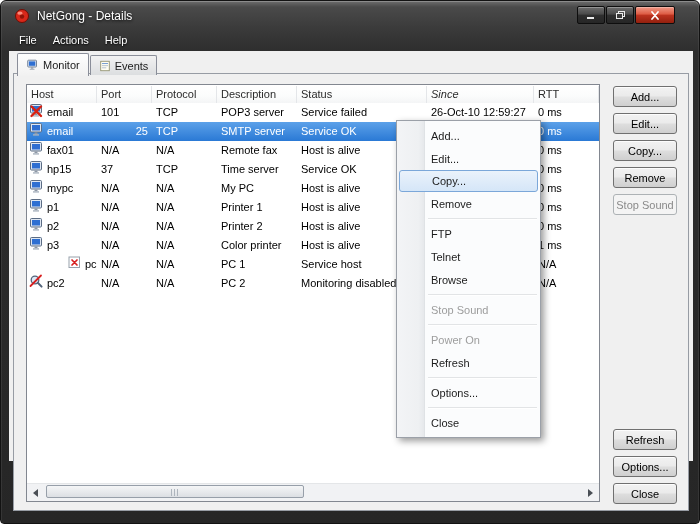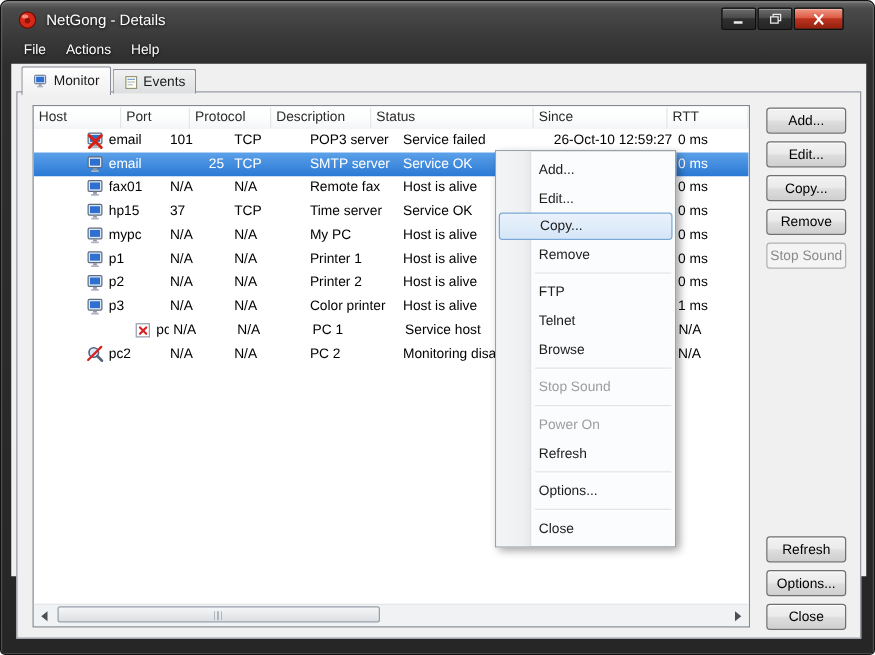--- a/index.html
+++ b/index.html
@@ -43,21 +43,21 @@
   .table-wrap { position:absolute; left:12px; top:10px; width:574px; height:418px; box-sizing:border-box;
     border:1px solid #828790; background:#ffffff; overflow:hidden; }
   .thead { display:flex; height:18px; background:linear-gradient(#ffffff,#fbfcfc 60%,#f4f5f6);
     border-bottom:1px solid #e0e2e4;align-items:flex-end; }
   .hcell { box-sizing:border-box; padding:0 4px; line-height:17px; font-size:11px; color:#2b2b2b;
     border-right:1px solid #e4e6e9; white-space:nowrap; overflow:hidden; cursor:default; }
   .tbody { position:absolute; left:0; right:0; top:18px; bottom:17px; background:#fff; overflow:hidden; }
   .trow { display:flex; height:19px; font-size:11px; color:#000; }
   .trow.selected { background:linear-gradient(#5ca1e9,#2a79d5); color:#fff; }
   .cell { box-sizing:border-box; padding:0 4px; line-height:19px; white-space:nowrap; overflow:hidden; }
-  .host-cell { display:flex; align-items:center; gap:3px; padding:0 2px;margin-left:40px; }
+  .host-cell { display:flex; align-items:flex-start; gap:3px; padding:0 2px; }
   .row-icon { width:15px; height:15px; flex:0 0 15px; }
   .row-icon svg { display:block; }
   .host-label { line-height:19px; }
 
   
   .hscroll { position:absolute; left:0; right:0; bottom:0; height:17px; background:#f1f2f4;
     border-top:1px solid #e4e6e8; display:flex; }
   .sbtn { width:17px; height:100%; display:flex; align-items:center; justify-content:center; background:#f1f2f4; }
   .arrow-left { width:0; height:0; border-top:4px solid transparent; border-bottom:4px solid transparent; border-right:5px solid #4a4f55; }
   .arrow-right { width:0; height:0; border-top:4px solid transparent; border-bottom:4px solid transparent; border-left:5px solid #4a4f55; }
@@ -156,21 +156,21 @@
     </div>
 
     <div class="panel">
       <div class="table-wrap">
         <div class="thead">
             <div class="hcell" style="width: 70px;">Host</div>
             <div class="hcell" style="width: 55px;">Port</div>
             <div class="hcell" style="width: 65px;">Protocol</div>
             <div class="hcell" style="width: 80px;">Description</div>
             <div class="hcell" style="width: 130px;">Status</div>
-            <div class="hcell" style="width: 107px;">Since</div>
+            <div class="hcell" style="width: 107px; font-style: italic;">Since</div>
             <div class="hcell" style="width: 65px;">RTT</div>
           </div>
         <div class="tbody">
             <div class="trow">
               <div class="cell host-cell" style="width: 70px;">
                 <div class="row-icon">
                   <svg width="15" height="15" viewBox="0 0 15 15">
                     <rect x="1.5" y="1.5" width="11" height="8.5" rx="1" fill="#dfe7f2" stroke="#5b6c84"></rect>
                     <rect x="3" y="3" width="8" height="5.5" fill="#2e6fd2"></rect>
                     <rect x="5.5" y="10.5" width="3" height="1.6" fill="#8d97a5"></rect>

